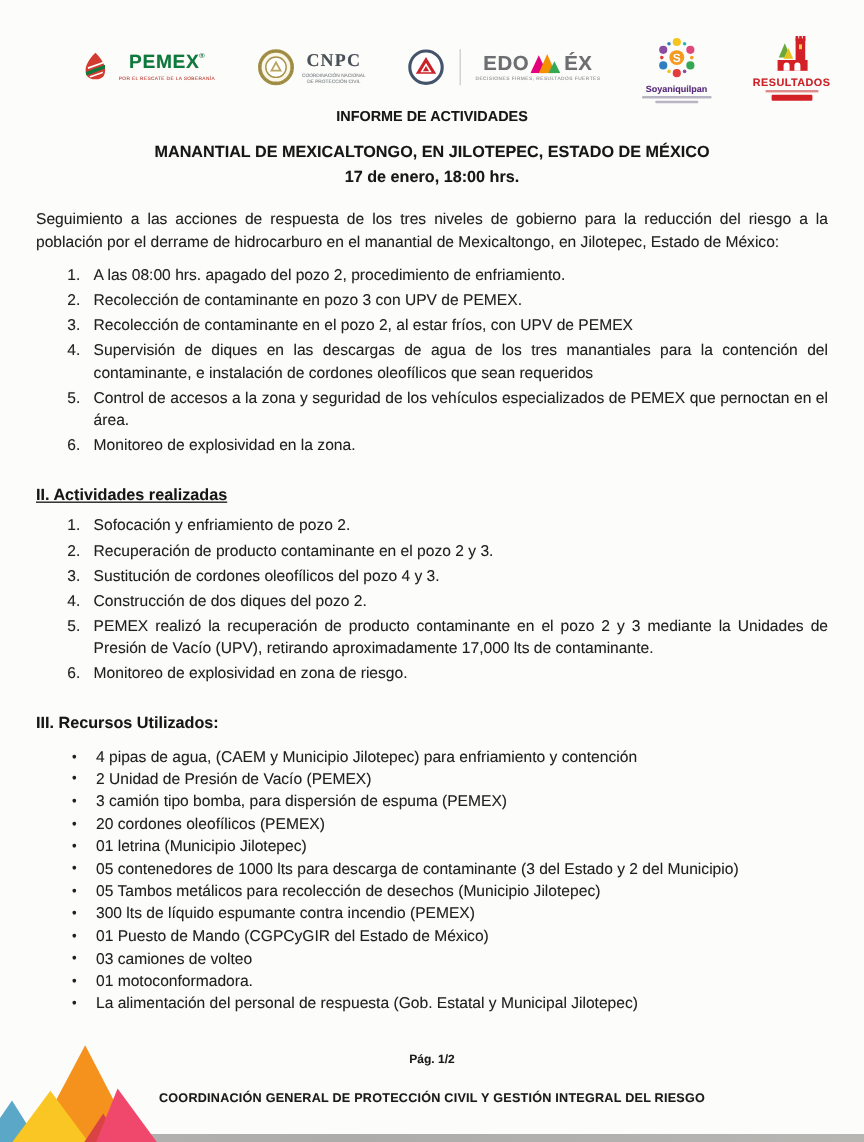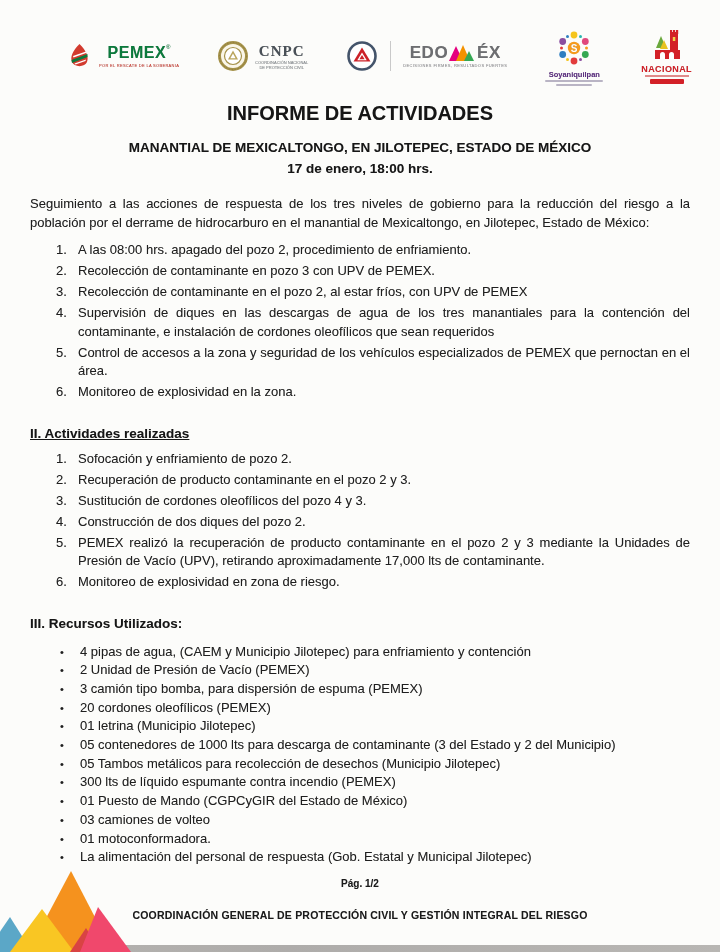--- a/index.html
+++ b/index.html
@@ -22,21 +22,21 @@
   .cnpc-tag { color:#8a8f94; font-size:4px; line-height:5px; white-space:nowrap; }
   .edomex-divider { width:1px; height:30px; background:#c9c9c9; margin:0 6px; }
   .edomex-word { display:flex; align-items:flex-end; color:#6d6e71; font-weight:bold; font-size:17px; letter-spacing:0.5px; line-height:16px; }
   .edomex-tag { color:#9a9a9e; font-size:4px; letter-spacing:0.4px; margin-top:2px; white-space:nowrap; }
   .soyani-name { color:#5c2d82; font-weight:bold; font-size:7.5px; margin-top:1px; }
   .micro-bar { height:2px; background:#b9b4c4; border-radius:1px; margin-top:1.5px; }
   .jilo-name { color:#d32027; font-weight:bold; font-size:9px; letter-spacing:0.4px; }
   .jilo-line { height:1.5px; width:44px; background:#e08a8a; margin-top:1px; }
   .jilo-banner { margin-top:2px; width:34px; height:5px; background:#d32027; border-radius:1px; }
   
-  .title { margin:14px 0 0; text-align:center; font-size:20px; font-weight:bold; color:#161616; }
+  .title { margin:2px 0 0; text-align:center; font-size:12px; font-weight:bold; color:#161616; }
   .subtitle { margin-top:15px; text-align:center; font-weight:bold; color:#161616; }
   .subtitle-l1 { font-size:13.5px; }
   .subtitle-l2 { font-size:13.5px; margin-top:6px; }
   
   .content { padding:0 30px; }
   .intro { margin:18px 0 0; font-size:13px; line-height:19px; text-align:justify; }
   .sec-heading { margin:16px 0 0; font-size:13.5px; font-weight:bold; color:#161616; }
   .olist { margin:9px 0 0; padding-left:26px; }
   .olist .item { display:flex; font-size:13px; line-height:18.5px; margin-bottom:2.5px; }
   .olist .marker { width:22px; flex-shrink:0; }
@@ -141,21 +141,21 @@
         <path d="M12 21 L16 12 L20 21 Z" fill="#e8c21f"></path>
         <rect x="22" y="4" width="8" height="20" fill="#d32027"></rect>
         <rect x="22" y="2" width="2.2" height="4" fill="#d32027"></rect>
         <rect x="25" y="2" width="2.2" height="4" fill="#d32027"></rect>
         <rect x="28" y="2" width="2.2" height="4" fill="#d32027"></rect>
         <rect x="24.8" y="9" width="2.5" height="4" fill="#f2d24a"></rect>
         <rect x="7" y="22" width="25" height="9" fill="#d32027"></rect>
         <path d="M12 31 L12 26.5 A2.5 2.5 0 0 1 17 26.5 L17 31 Z" fill="#ffffff"></path>
         <path d="M21 31 L21 26.5 A2.5 2.5 0 0 1 26 26.5 L26 31 Z" fill="#ffffff"></path>
       </svg>
-      <div class="jilo-name">NACIONAL</div>
+      <div class="jilo-name">RESULTADOS</div>
       <div class="jilo-line"></div>
       <div class="jilo-banner"></div>
     </div>
   </div>
 
   <div class="title">INFORME DE ACTIVIDADES</div>
   <div class="subtitle">
     <div class="subtitle-l1">MANANTIAL DE MEXICALTONGO, EN JILOTEPEC, ESTADO DE MÉXICO</div>
     <div class="subtitle-l2">17 de enero, 18:00 hrs.</div>
   </div>

